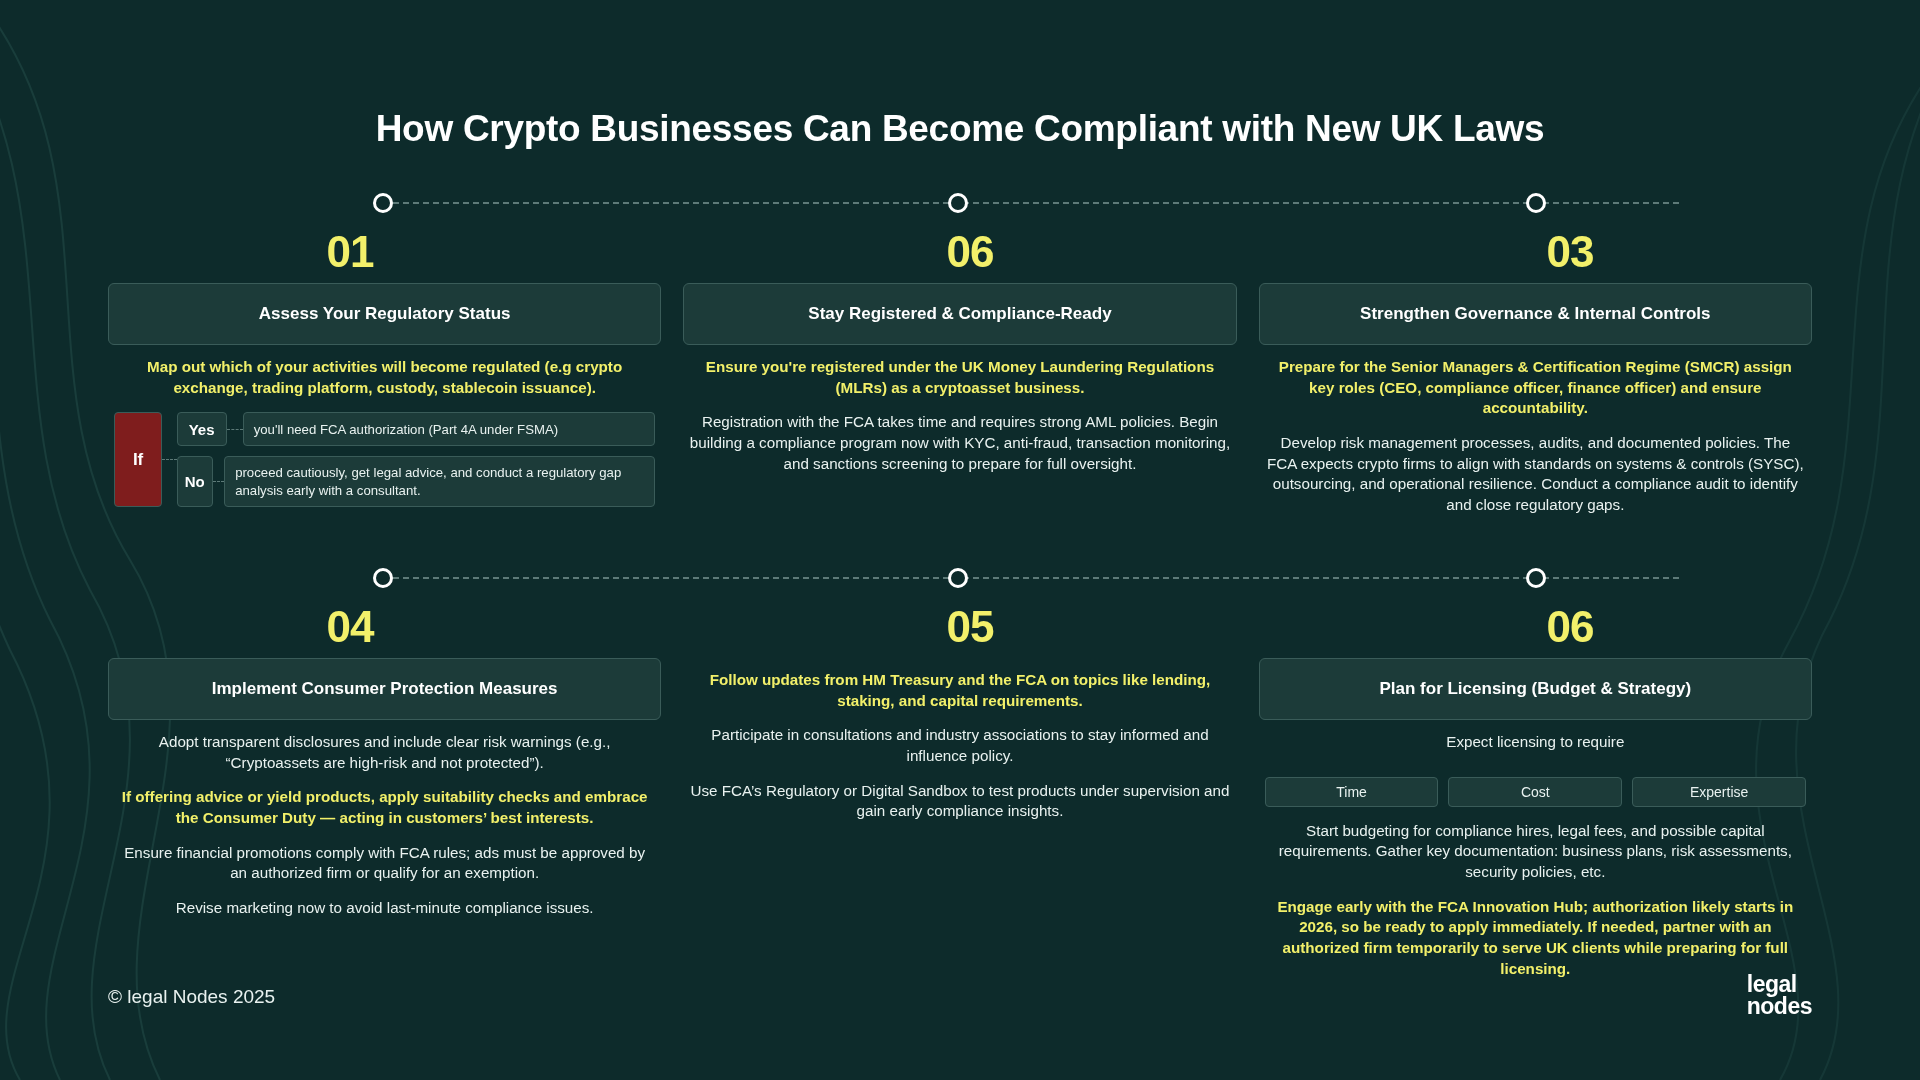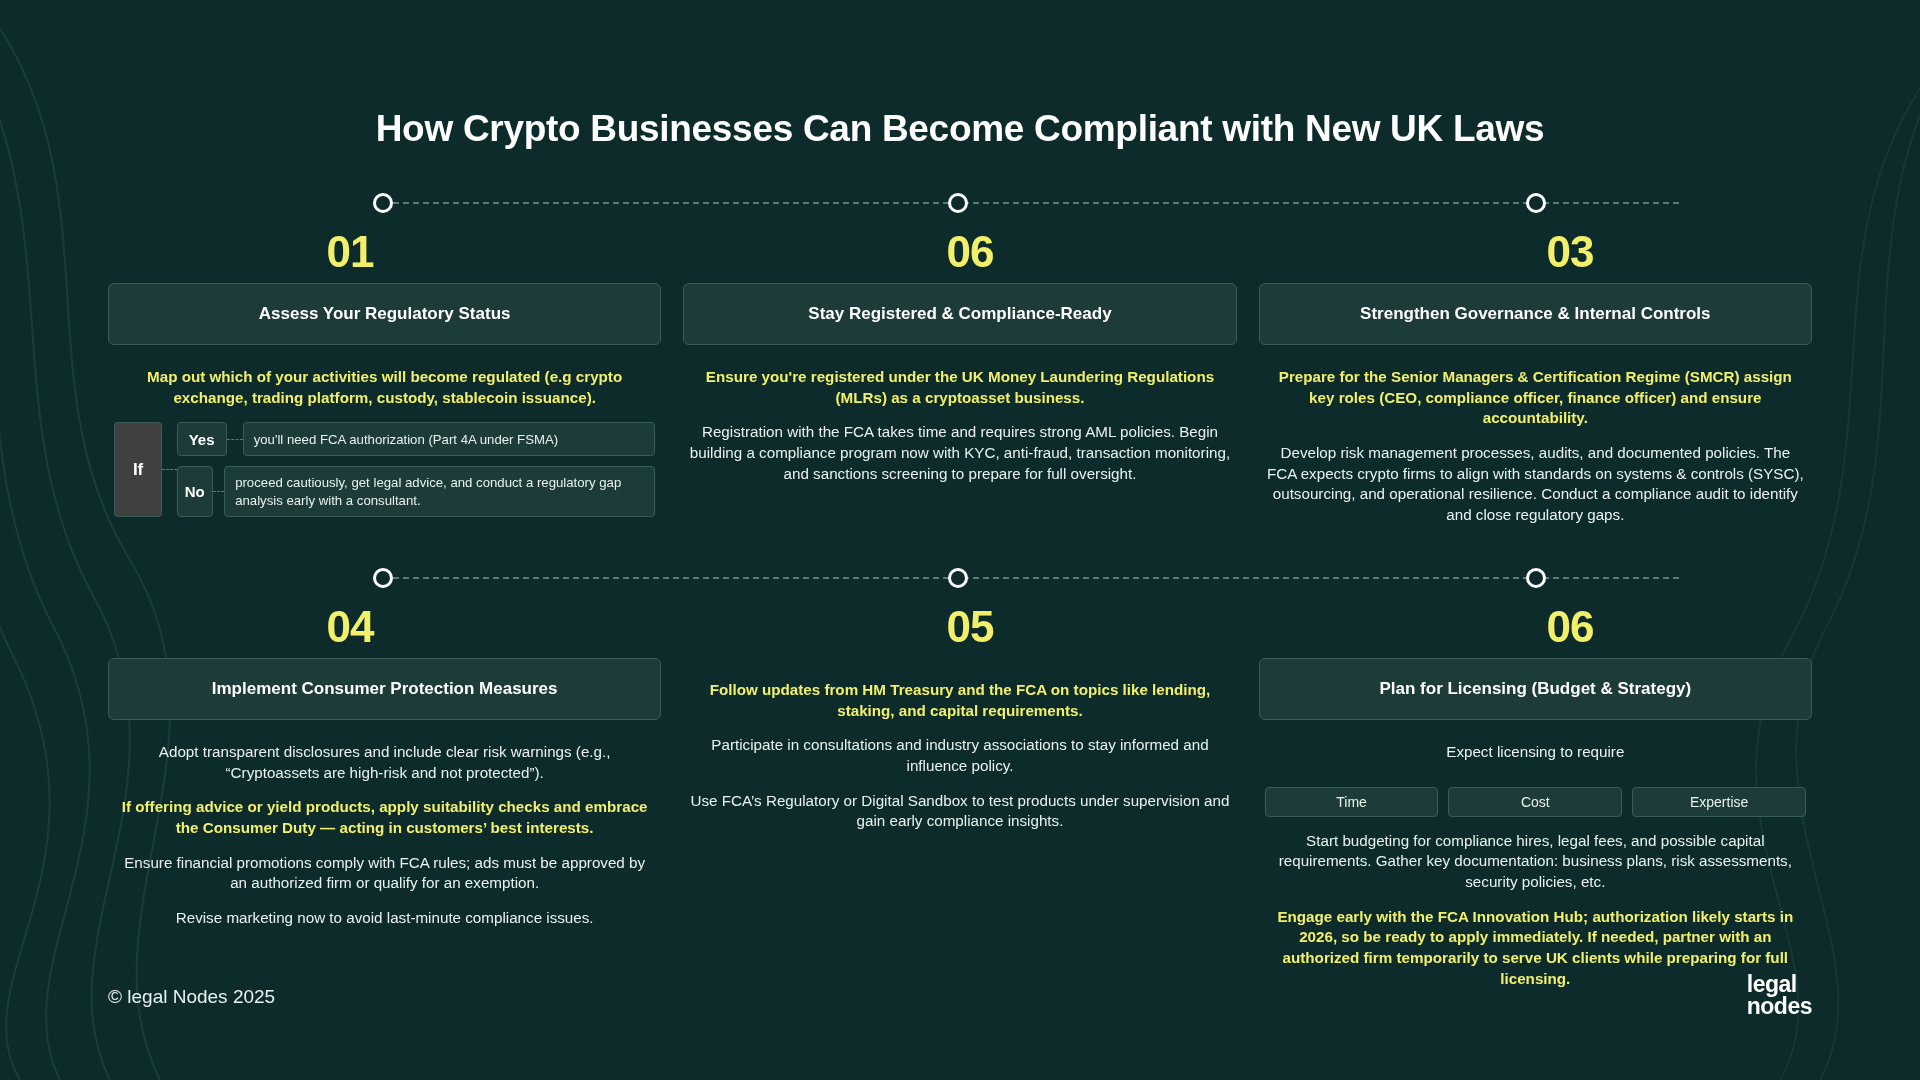--- a/index.html
+++ b/index.html
@@ -114,21 +114,21 @@
     display: flex;
     align-items: center;
     justify-content: center;
     font-size: 17px;
     font-weight: bold;
     color: #ffffff;
     text-align: center;
     padding: 0 14px;
   }
   .card-body {
-    padding: 22px 6px 0 6px;
+    padding: 12px 6px 0 6px;
     text-align: center;
   }
   .para {
     font-size: 15.2px;
     line-height: 1.36;
     margin: 0 0 14px 0;
     color: #e9f2f0;
   }
   .para.hl {
     color: #f2f06a;
@@ -137,21 +137,21 @@
 
   
   .decision {
     display: flex;
     align-items: stretch;
     margin-top: 4px;
     padding-left: 0;
   }
   .dec-if {
     width: 66px;
-    background: #404040;
+    background: #7f1d1d;
     border: 1px solid #3a5c59;
     border-radius: 4px;
     display: flex;
     align-items: center;
     justify-content: center;
     font-size: 17px;
     font-weight: bold;
     color: #ffffff;
   }
   .dec-dash {

